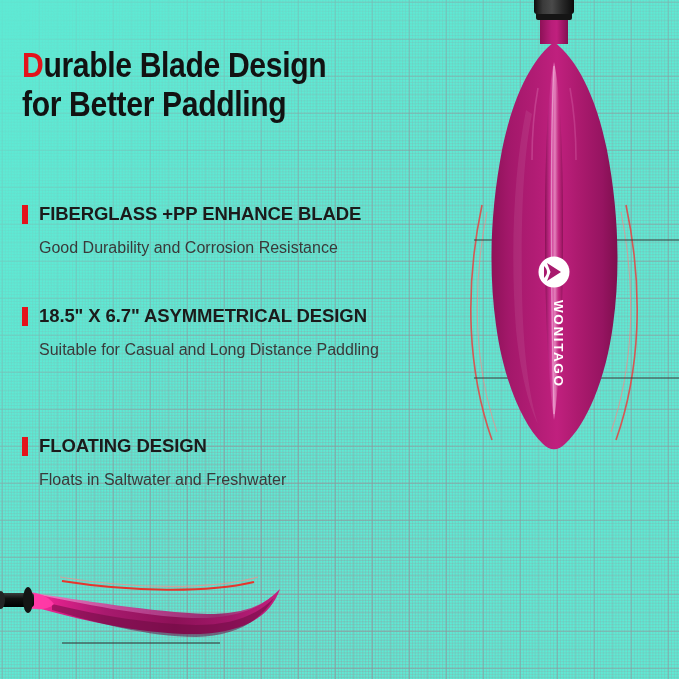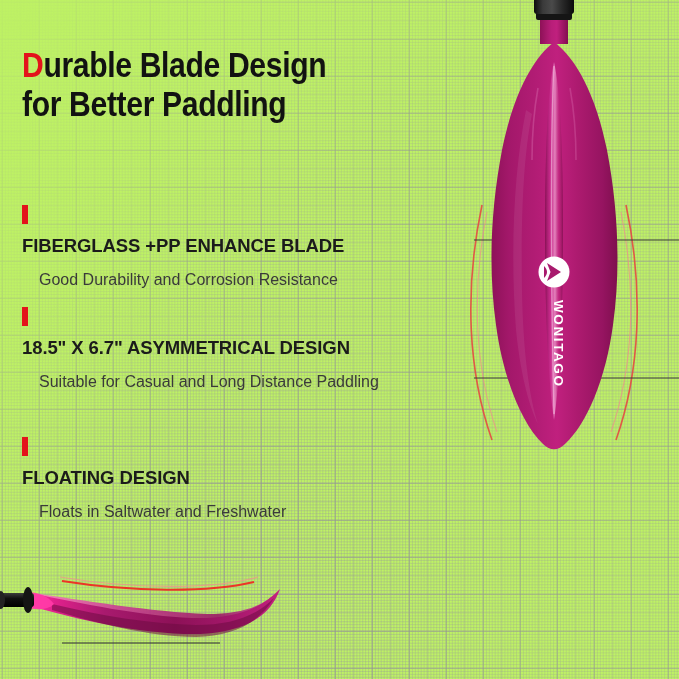--- a/index.html
+++ b/index.html
@@ -5,21 +5,21 @@
   html, body {
     margin: 0;
     padding: 0;
     background: #ffffff;
   }
   #page {
     position: relative;
     width: 679px;
     height: 679px;
     overflow: hidden;
-    background: #bef264;
+    background: #5eead4;
     font-family: "Liberation Sans", sans-serif;
   }
 
   
   .grid-layer {
     position: absolute;
     inset: 0;
     background-image:
       
       repeating-linear-gradient(to right,
@@ -74,21 +74,20 @@
 
   
   .feature {
     position: absolute;
     width: 420px;
   }
   .feature-title-row {
     display: flex;
     align-items: flex-start;
     gap: 11px;
-    flex-direction: column;
   }
   .bar {
     width: 6px;
     height: 19px;
     background: #e3131b;
     flex: none;
     margin-top: 2px;
   }
   .feature-title {
     font-size: 18.5px;

